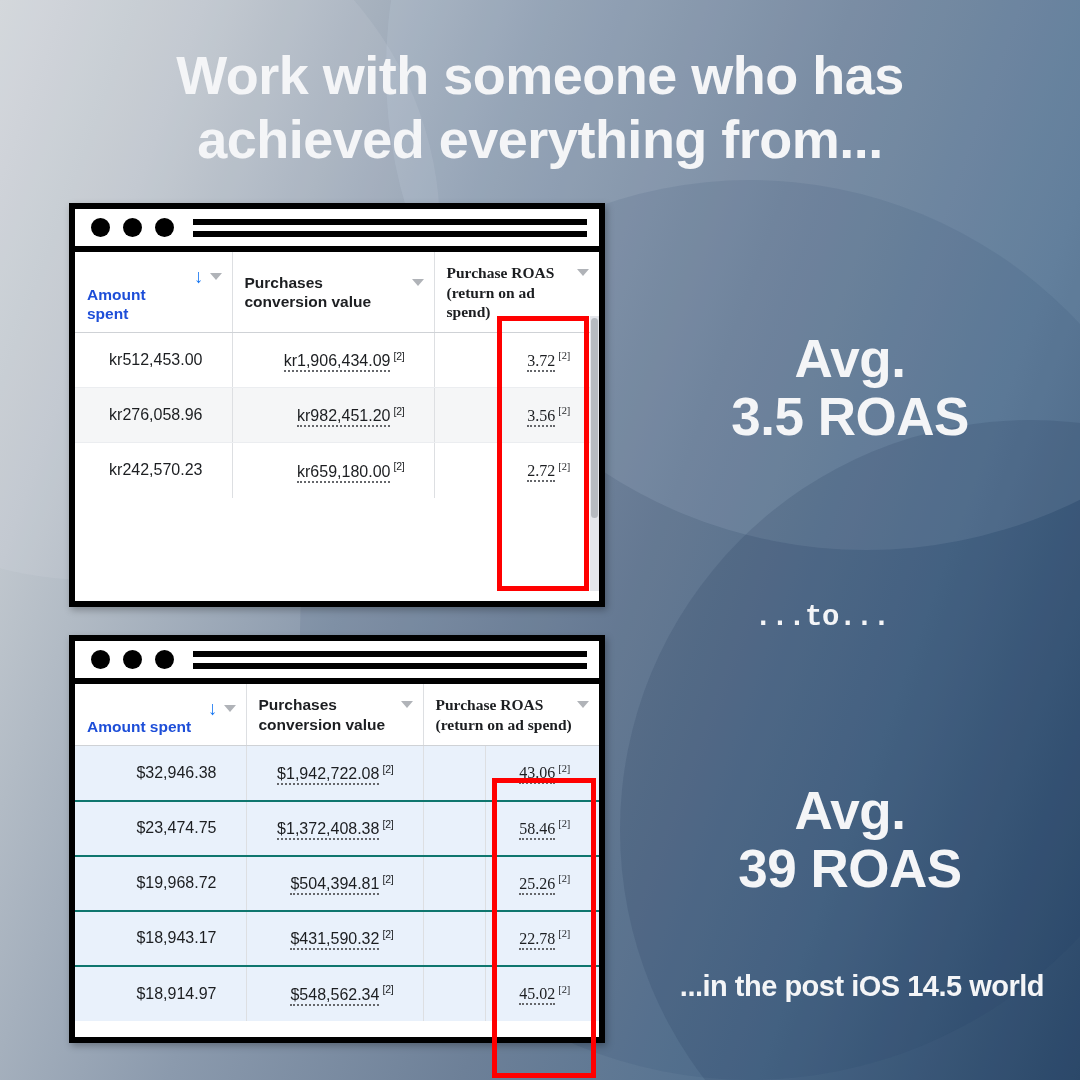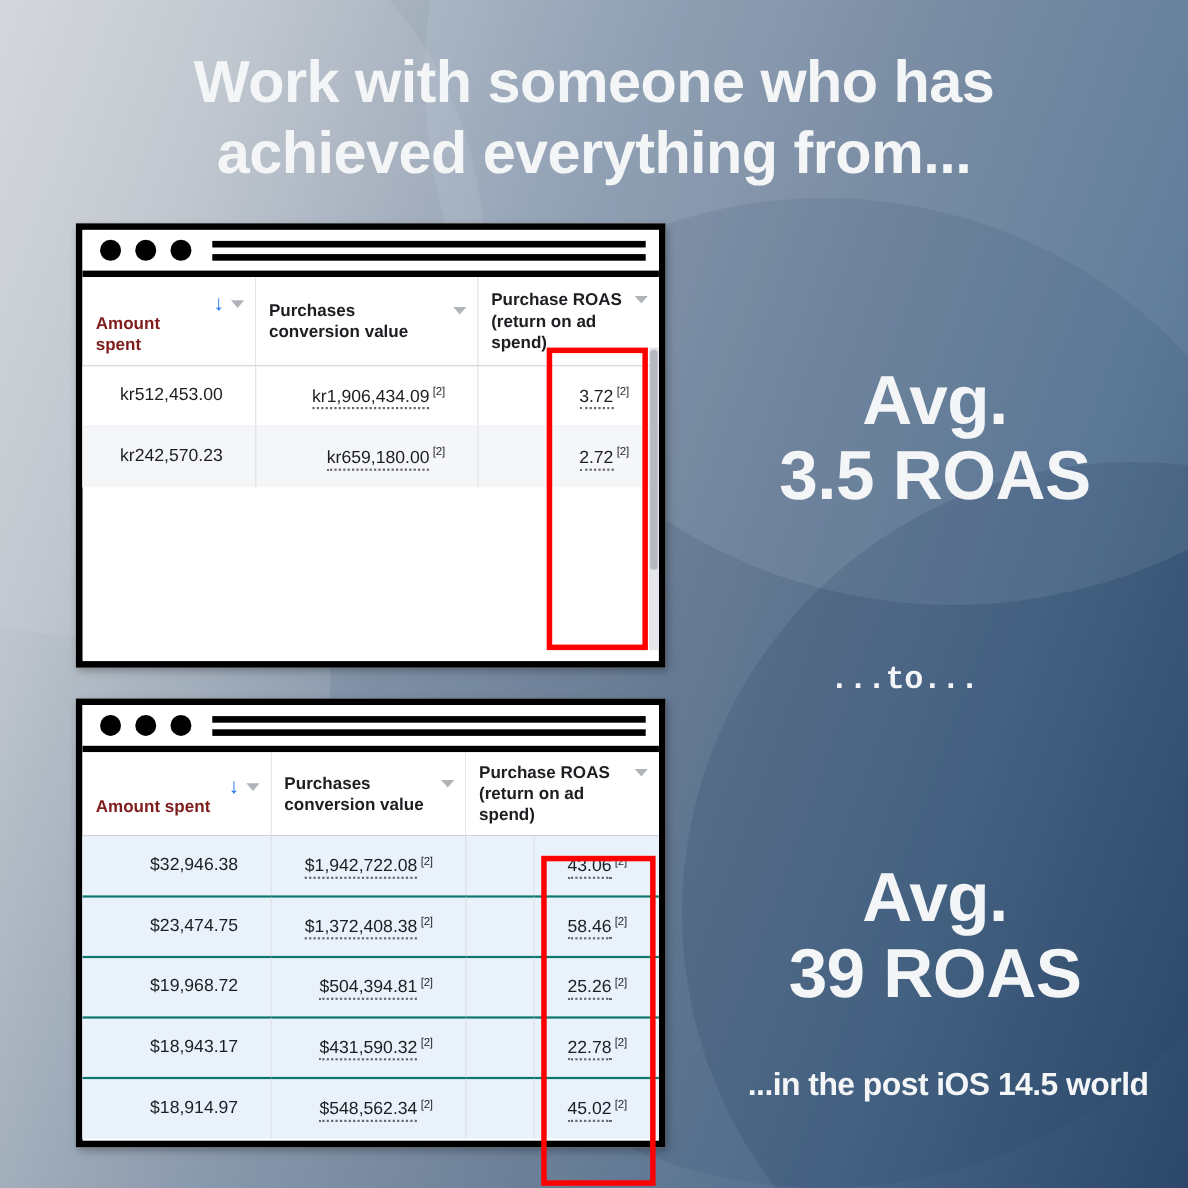--- a/index.html
+++ b/index.html
@@ -83,34 +83,34 @@
     width: 100%;
     border-collapse: collapse;
     table-layout: fixed;
     background: #fff;
   }
   table.fb th, table.fb td {
     border-right: 1px solid #dddfe2;
     vertical-align: middle;
     box-sizing: border-box;
   }
-  table.fb th:last-child, table.fb td:last-child { border-right: none; }
+  table.fb th:last-child, table.fb td:last-child { border-right: none; font-family: Liberation Serif, serif; }
 
   thead th {
     background: #ffffff;
     border-bottom: 1px solid #cfd2d6;
     padding: 9px 10px 9px 12px;
     font-size: 15.5px;
     font-weight: 700;
     color: #1c1e21;
     line-height: 1.23;
     text-align: left;
     position: relative;
   }
-  th.sorted .hdr-label { color: #7f1d1d; margin-top: 24px; }
+  th.sorted .hdr-label { color: #1d4ed8; margin-top: 24px; }
   .hdr-inner { display: flex; align-items: flex-start; justify-content: space-between; gap: 4px; }
   .hdr-label { flex: 1; }
   .hdr-icons { display: flex; align-items: center; gap: 6px; padding-top: 6px; flex: none; }
   .sort-arrow {
     color: #1877f2;
     font-size: 19px;
     font-weight: 700;
     line-height: 1;
   }
   .caret {
@@ -173,21 +173,21 @@
 
   
   .callout {
     position: absolute;
     text-align: center;
     color: #f4f5f7;
     font-weight: 700;
     line-height: 1.1;
     letter-spacing: -0.5px;
   }
-  .callout-big { font-size: 63px; }
+  .callout-big { font-size: 53px; }
   .callout-small { font-size: 29px; line-height: 1.25; }
   .c-top   { left: 630px; width: 440px; top: 330px; }
   .c-to    { left: 602px; width: 440px; top: 600px; font-family: Liberation Mono, monospace; }
   .c-mid   { left: 630px; width: 440px; top: 782px; }
   .c-bot   { left: 630px; width: 440px; top: 968px; text-align: right; padding-right: 26px; box-sizing:border-box; }
 </style>
 </head>
 <body>
 
 <div class="bg-layer">
@@ -250,20 +250,26 @@
         </tr>
       </thead>
       <tbody>
         <tr>
           <td>kr512,453.00</td>
           <td><span class="val">kr1,906,434.09</span><span class="fn">[2]</span></td>
           <td></td>
           <td><span class="val">3.72</span><span class="fn">[2]</span></td>
         </tr>
         <tr>
+          <td>kr276,058.96</td>
+          <td><span class="val">kr982,451.20</span><span class="fn">[2]</span></td>
+          <td></td>
+          <td><span class="val">3.56</span><span class="fn">[2]</span></td>
+        </tr>
+        <tr>
           <td>kr242,570.23</td>
           <td><span class="val">kr659,180.00</span><span class="fn">[2]</span></td>
           <td></td>
           <td><span class="val">2.72</span><span class="fn">[2]</span></td>
         </tr>
       </tbody>
     </table>
 
     <div class="scrollbar" style="top:64px;height:275px;">
       <div class="scrollthumb" style="height:200px;"></div>

